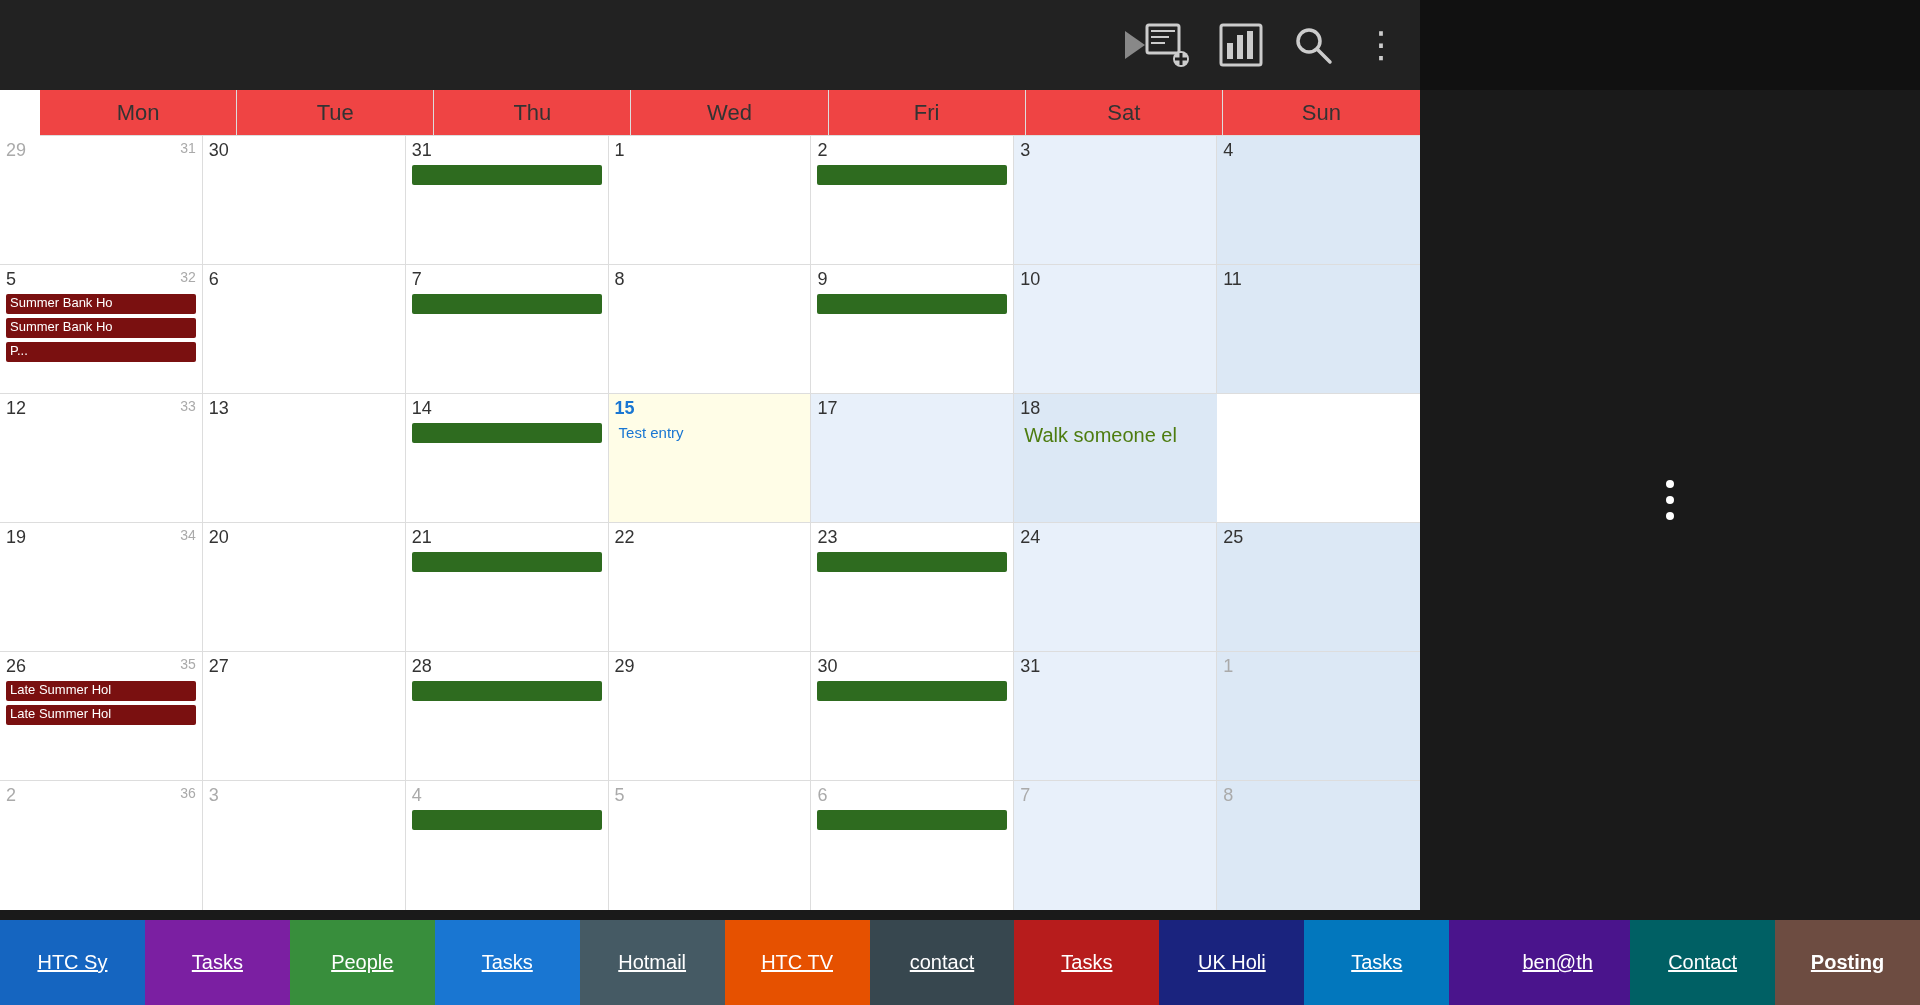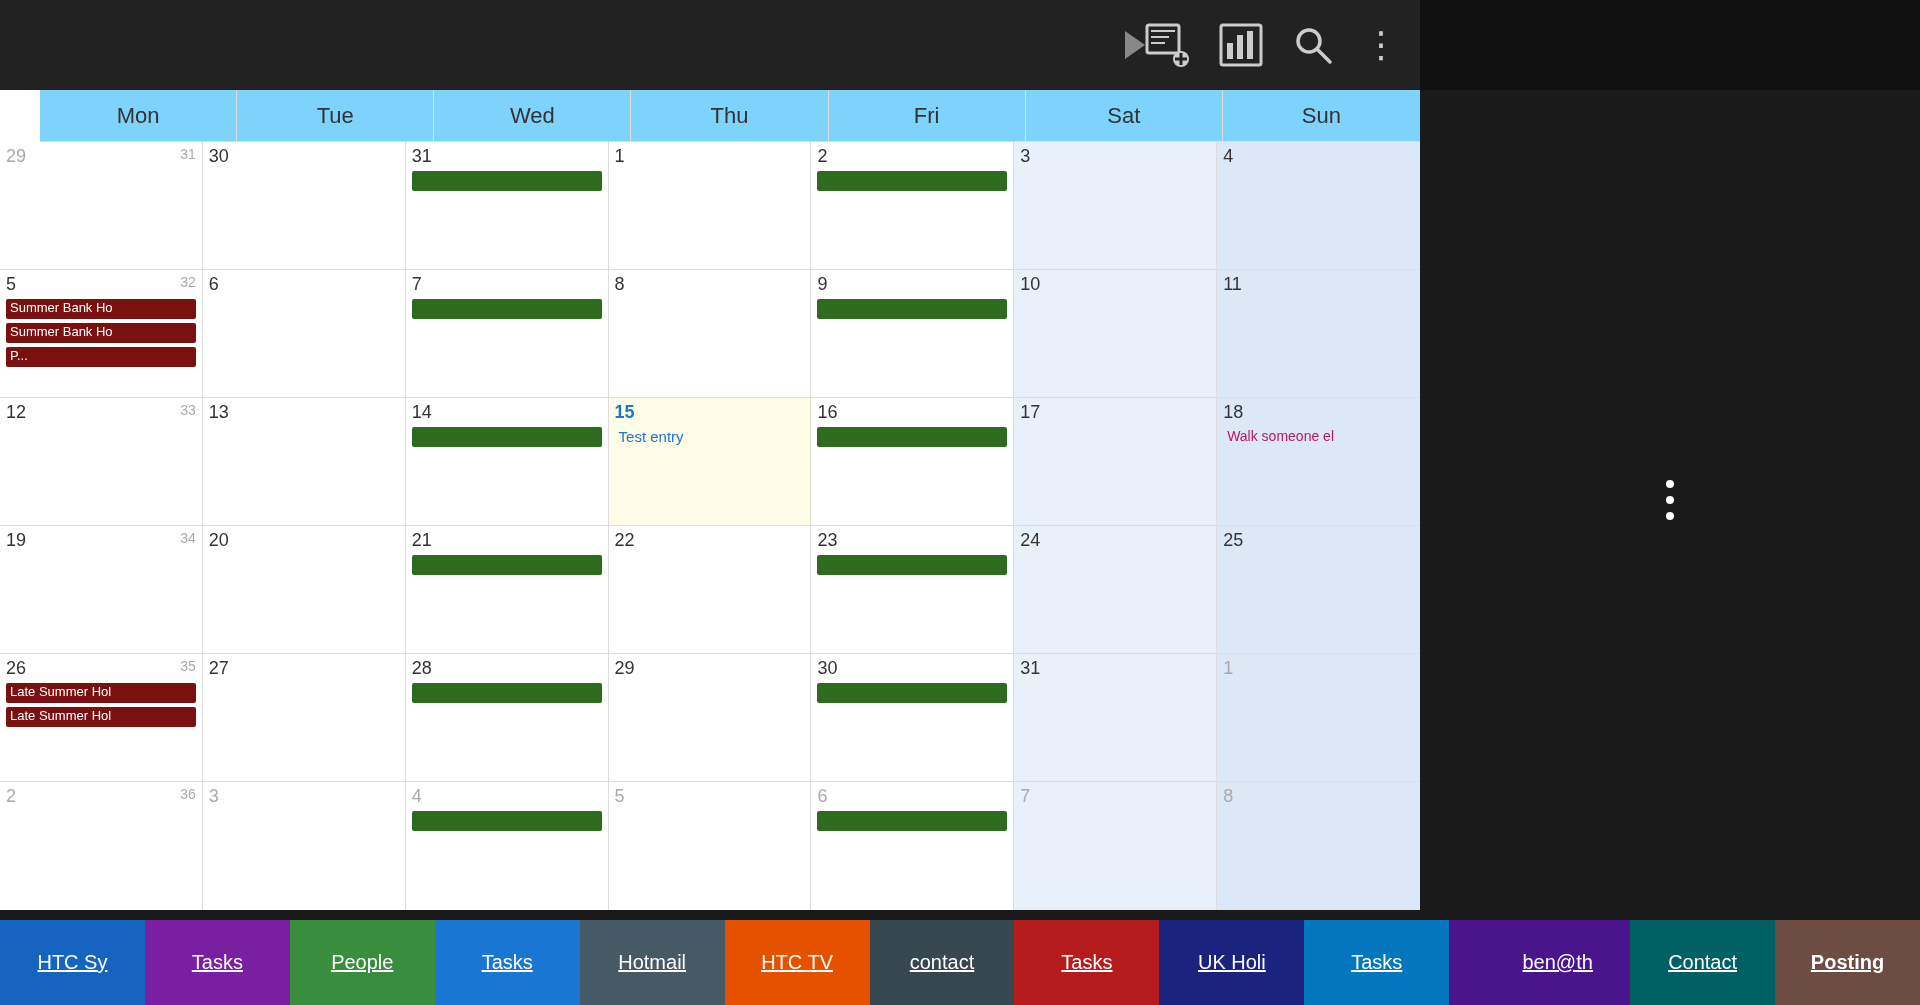--- a/index.html
+++ b/index.html
@@ -60,23 +60,23 @@
       height: 820px;
       background: #fff;
       display: flex;
       flex-direction: column;
     }
 
     
     #day-headers {
       display: grid;
       grid-template-columns: repeat(7, 1fr);
-      background: #7dd3fc;
+      background: #ef4444;
       border-bottom: 1px solid #ddd;
-      height: 52px;
+      height: 46px;
       margin-left: 40px;
     }
     .day-header {
       display: flex;
       align-items: center;
       justify-content: center;
       font-size: 22px;
       color: #333;
       border-right: 1px solid #ddd;
     }
@@ -126,21 +126,21 @@
       font-size: 13px;
       color: #fff;
       padding: 1px 4px;
       overflow: hidden;
       white-space: nowrap;
       text-overflow: ellipsis;
     }
     .event-green { background: #2e6b1f; }
     .event-red-dark { background: #7a1010; color: #fff; font-size: 13px; }
     .event-blue { color: #1976d2; background: transparent; font-size: 15px; }
-    .event-walk { color: #be185d; background: transparent; font-size: 14px; }
+    .event-walk { color: #4d7c0f; background: transparent; font-size: 20px; }
 
     
     #tab-bar {
       position: absolute;
       bottom: 0;
       left: 0;
       width: 1920px;
       height: 85px;
       display: flex;
       flex-direction: row;
@@ -224,22 +224,22 @@
     <div class="header-icon" style="font-size:36px;color:#ccc;letter-spacing:1px;">⋮</div>
   </div>
 </div>
 
 <div id="top-right-bg"></div>
 
 <div id="calendar-area">
   <div id="day-headers">
   <div class="day-header">Mon</div>
       <div class="day-header">Tue</div>
+      <div class="day-header">Thu</div>
       <div class="day-header">Wed</div>
-      <div class="day-header">Thu</div>
       <div class="day-header">Fri</div>
       <div class="day-header">Sat</div>
       <div class="day-header">Sun</div>
     </div>
   <div id="calendar-grid">
   <div class="cal-row">
         <div class="cal-cell"><span class="cell-date other-month">29</span><span class="cell-week">31</span></div>
         <div class="cal-cell"><span class="cell-date">30</span></div>
         <div class="cal-cell"><span class="cell-date">31</span><div class="event-bar event-green"></div></div>
         <div class="cal-cell"><span class="cell-date">1</span></div>
@@ -254,21 +254,20 @@
         <div class="cal-cell"><span class="cell-date">8</span></div>
         <div class="cal-cell"><span class="cell-date">9</span><div class="event-bar event-green"></div></div>
         <div class="cal-cell weekend-sat"><span class="cell-date">10</span></div>
         <div class="cal-cell weekend-sun"><span class="cell-date">11</span></div>
       </div>
       <div class="cal-row">
         <div class="cal-cell"><span class="cell-date">12</span><span class="cell-week">33</span></div>
         <div class="cal-cell"><span class="cell-date">13</span></div>
         <div class="cal-cell"><span class="cell-date">14</span><div class="event-bar event-green"></div></div>
         <div class="cal-cell today-cell"><span class="cell-date today-date">15</span><div class="event-bar event-blue">Test entry</div></div>
-        <div class="cal-cell"><span class="cell-date">16</span><div class="event-bar event-green"></div></div>
         <div class="cal-cell weekend-sat"><span class="cell-date">17</span></div>
         <div class="cal-cell weekend-sun"><span class="cell-date">18</span><div class="event-bar event-walk">Walk someone el</div></div>
       </div>
       <div class="cal-row">
         <div class="cal-cell"><span class="cell-date">19</span><span class="cell-week">34</span></div>
         <div class="cal-cell"><span class="cell-date">20</span></div>
         <div class="cal-cell"><span class="cell-date">21</span><div class="event-bar event-green"></div></div>
         <div class="cal-cell"><span class="cell-date">22</span></div>
         <div class="cal-cell"><span class="cell-date">23</span><div class="event-bar event-green"></div></div>
         <div class="cal-cell weekend-sat"><span class="cell-date">24</span></div>

